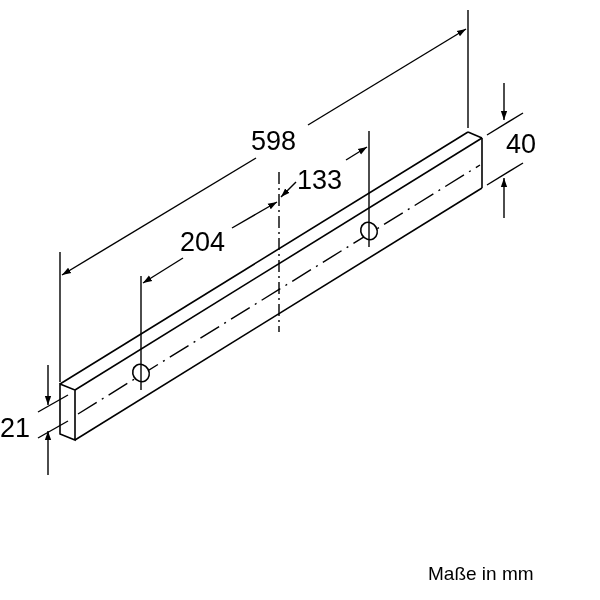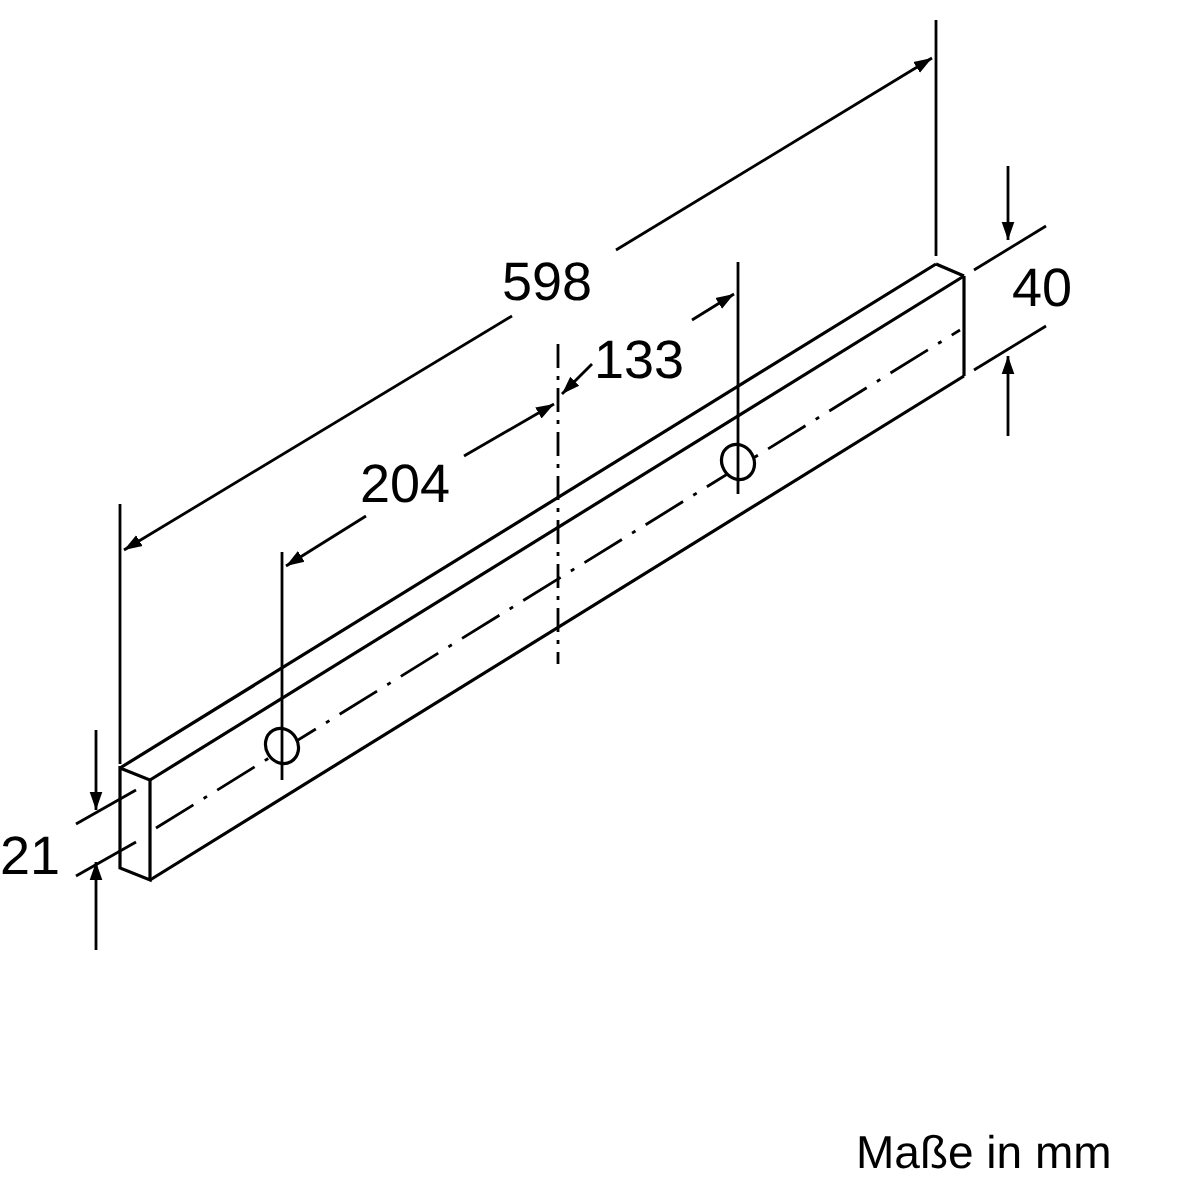--- a/index.html
+++ b/index.html
@@ -1,19 +1,19 @@
 <!DOCTYPE html>
 <html><head>
   <meta charset="utf-8">
   <style>
     html, body { margin: 0; padding: 0; background: #ffffff; }
     body { width: 600px; height: 600px; position: relative; overflow: hidden; font-family: "Liberation Sans", sans-serif; }
     svg { position: absolute; left: 0; top: 0; }
     .dim-label { font-family: "Liberation Sans", sans-serif; font-size: 27px; fill: #000; }
-    .caption { position: absolute; left: 428px; top: 563px; font-size: 23px; color: #000; font-family: "Liberation Sans", sans-serif; }
+    .caption { position: absolute; left: 428px; top: 563px; font-size: 19px; color: #000; font-family: "Liberation Sans", sans-serif; }
   </style>
 </head>
 <body>
 
 <svg width="600" height="600" viewBox="0 0 600 600">
   <defs>
     <marker id="arr" viewBox="0 0 10 10" refX="10" refY="5" markerWidth="9" markerHeight="9" orient="auto-start-reverse" markerUnits="userSpaceOnUse">
       <path d="M0,1.5 L10,5 L0,8.5 Z" fill="#000"></path>
     </marker>
   </defs>

